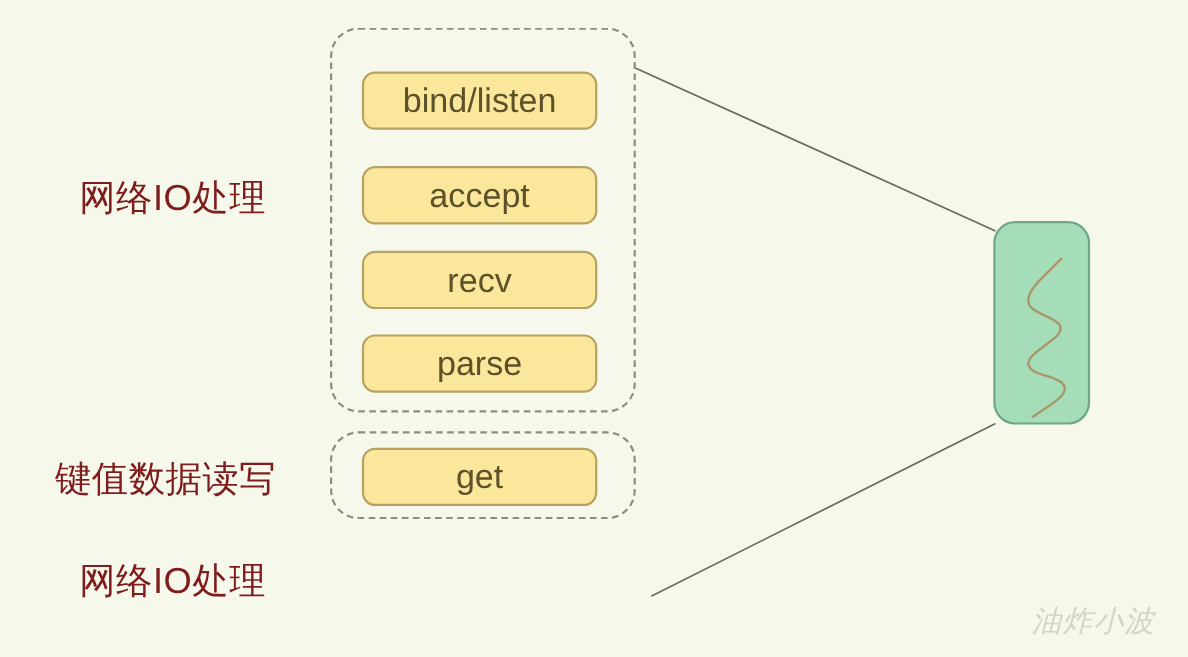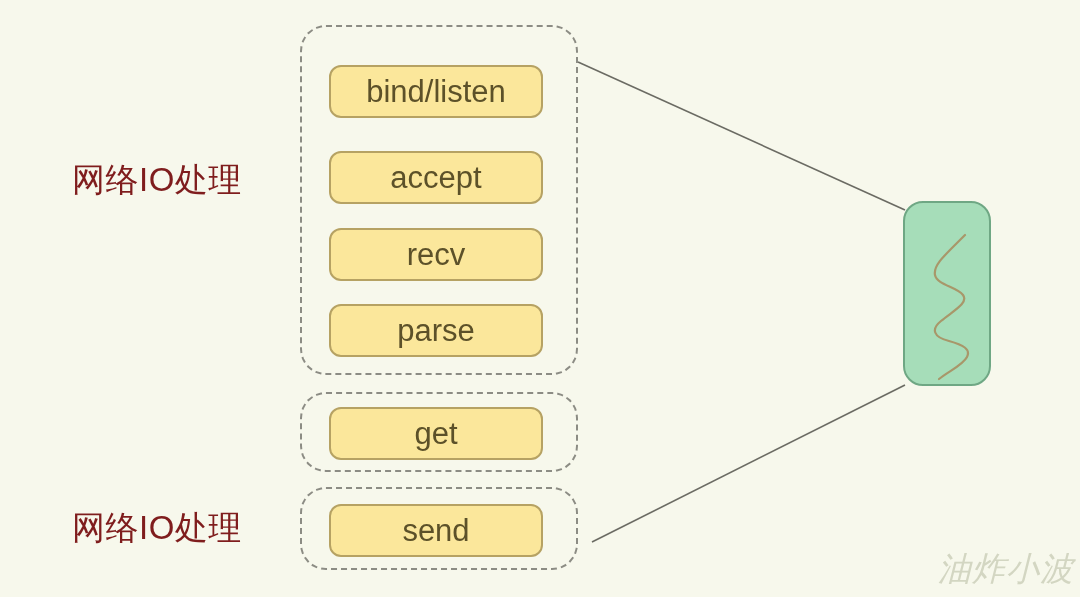--- a/index.html
+++ b/index.html
@@ -125,39 +125,40 @@
     line-height: 1;
     white-space: nowrap;
   }
 
   
   #watermark {
     position: absolute;
     left: 938px;
     top: 552px;
     color: #d3d6c2;
-    font-size: 33px;
+    font-size: 27px;
     line-height: 1;
     font-style: italic;
     white-space: nowrap;
     letter-spacing: 1px;
   }
 </style>
 </head>
 <body>
 
 <div id="canvas">
 
   <svg id="lines" viewBox="0 0 1080 597" width="1080" height="597">
     <line x1="578" y1="62" x2="905" y2="210" stroke="#6b6b63" stroke-width="1.6"></line>
     <line x1="592" y1="542" x2="905" y2="385" stroke="#6b6b63" stroke-width="1.6"></line>
   </svg>
 
   <div class="side-label" id="label-net-io-1">网络IO处理</div>
 
+  <div class="side-label" id="label-kv-rw">键值数据读写</div>
 
   <div class="side-label" id="label-net-io-2">网络IO处理</div>
 
   <div class="group" id="group-net-io-top">
     <div class="op-box">
       <span>bind/listen</span>
     </div>
     <div class="op-box">
       <span>accept</span>
     </div>
@@ -168,25 +169,20 @@
       <span>parse</span>
     </div>
   </div>
 
   <div class="group" id="group-kv">
     <div class="op-box">
       <span>get</span>
     </div>
   </div>
 
-  <div class="group" id="group-net-io-bottom">
-    <div class="op-box">
-      <span>send</span>
-    </div>
-  </div>
 
 
   <div id="thread-box">
     <svg id="thread-squiggle" width="88" height="185" viewBox="0 0 88 185">
       <path d="M 60 32 C 40 52, 28 62, 30 72 C 32 82, 52 84, 58 92
                C 64 100, 48 108, 36 118 C 26 126, 28 134, 44 138
                C 58 142, 66 146, 62 154 C 58 162, 44 168, 34 176" fill="none" stroke="#a8976a" stroke-width="2.2" stroke-linecap="round" stroke-linejoin="round"></path>
     </svg>
   </div>
 

